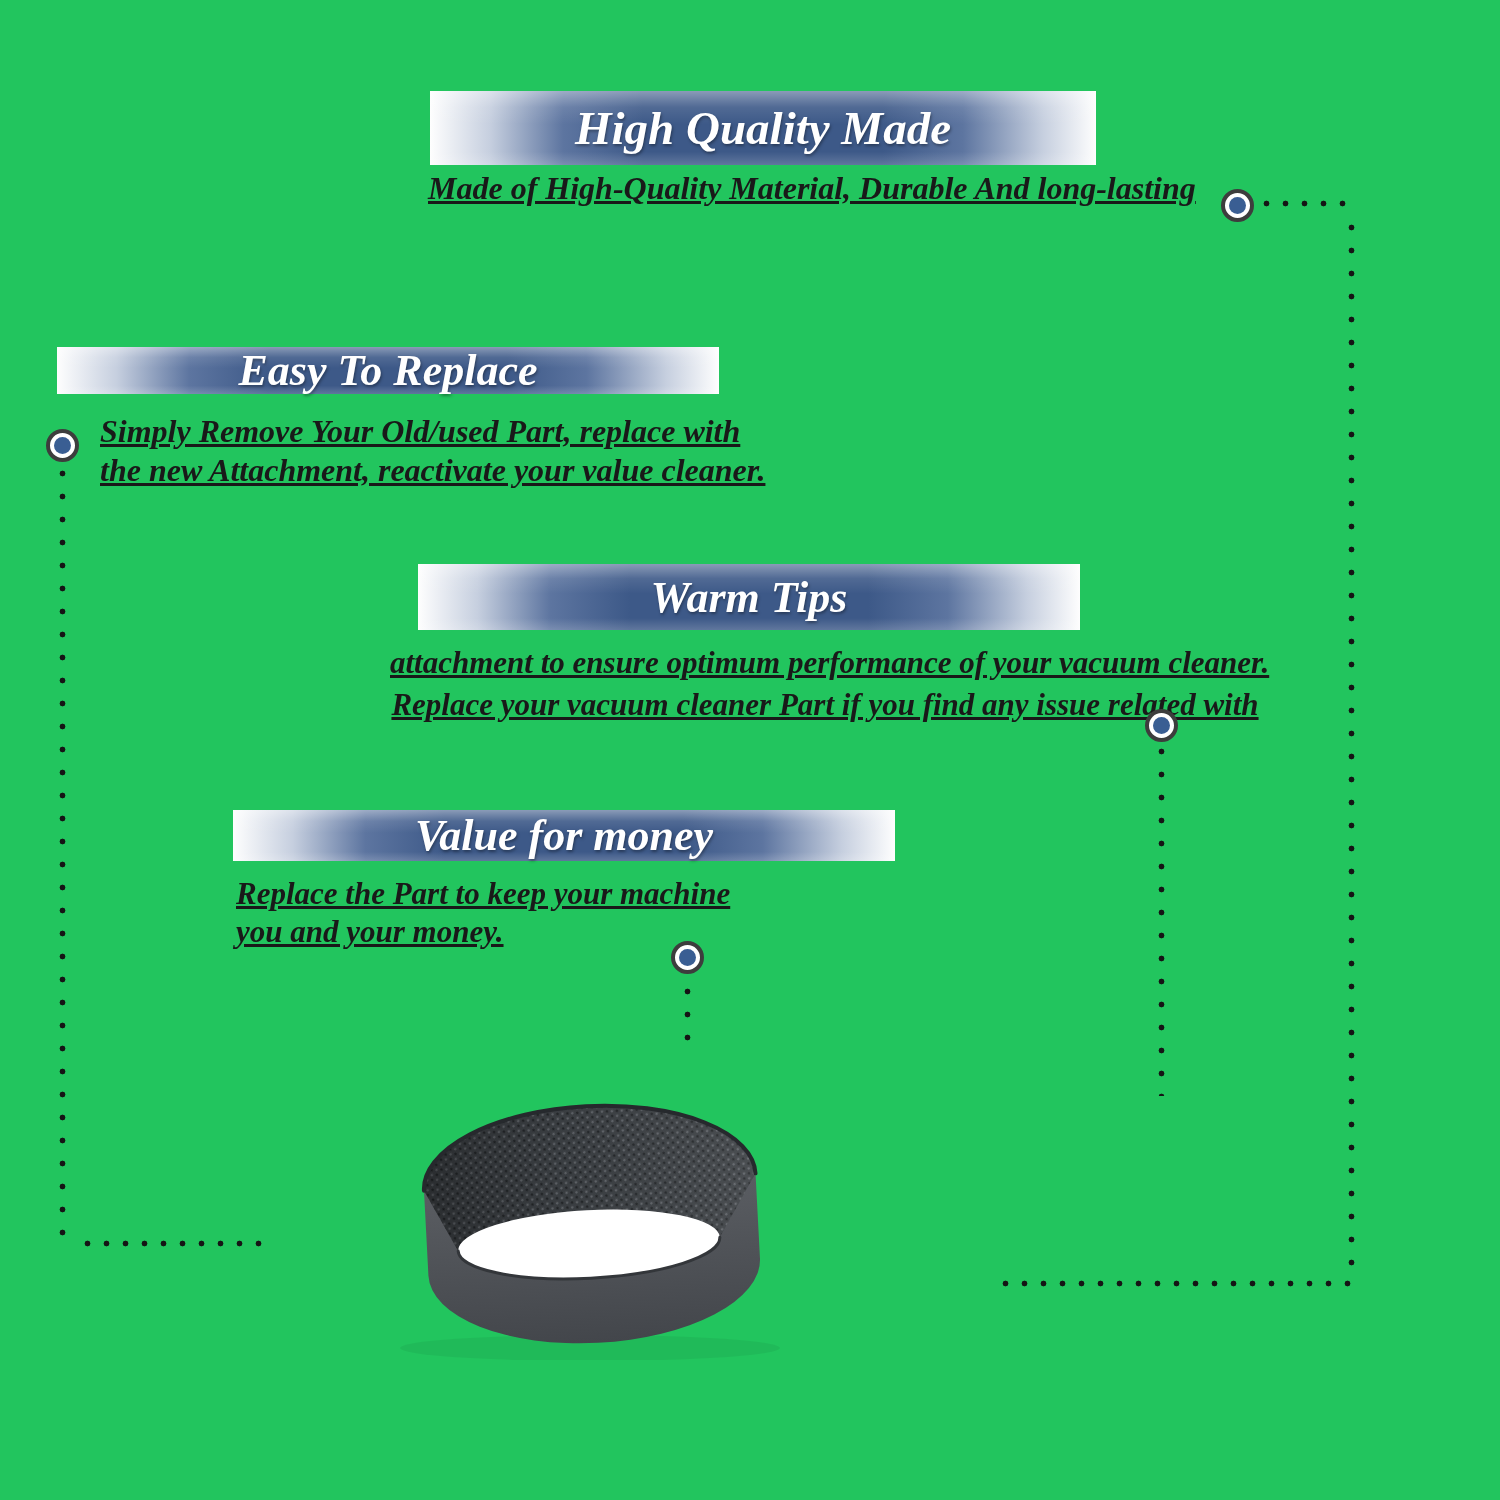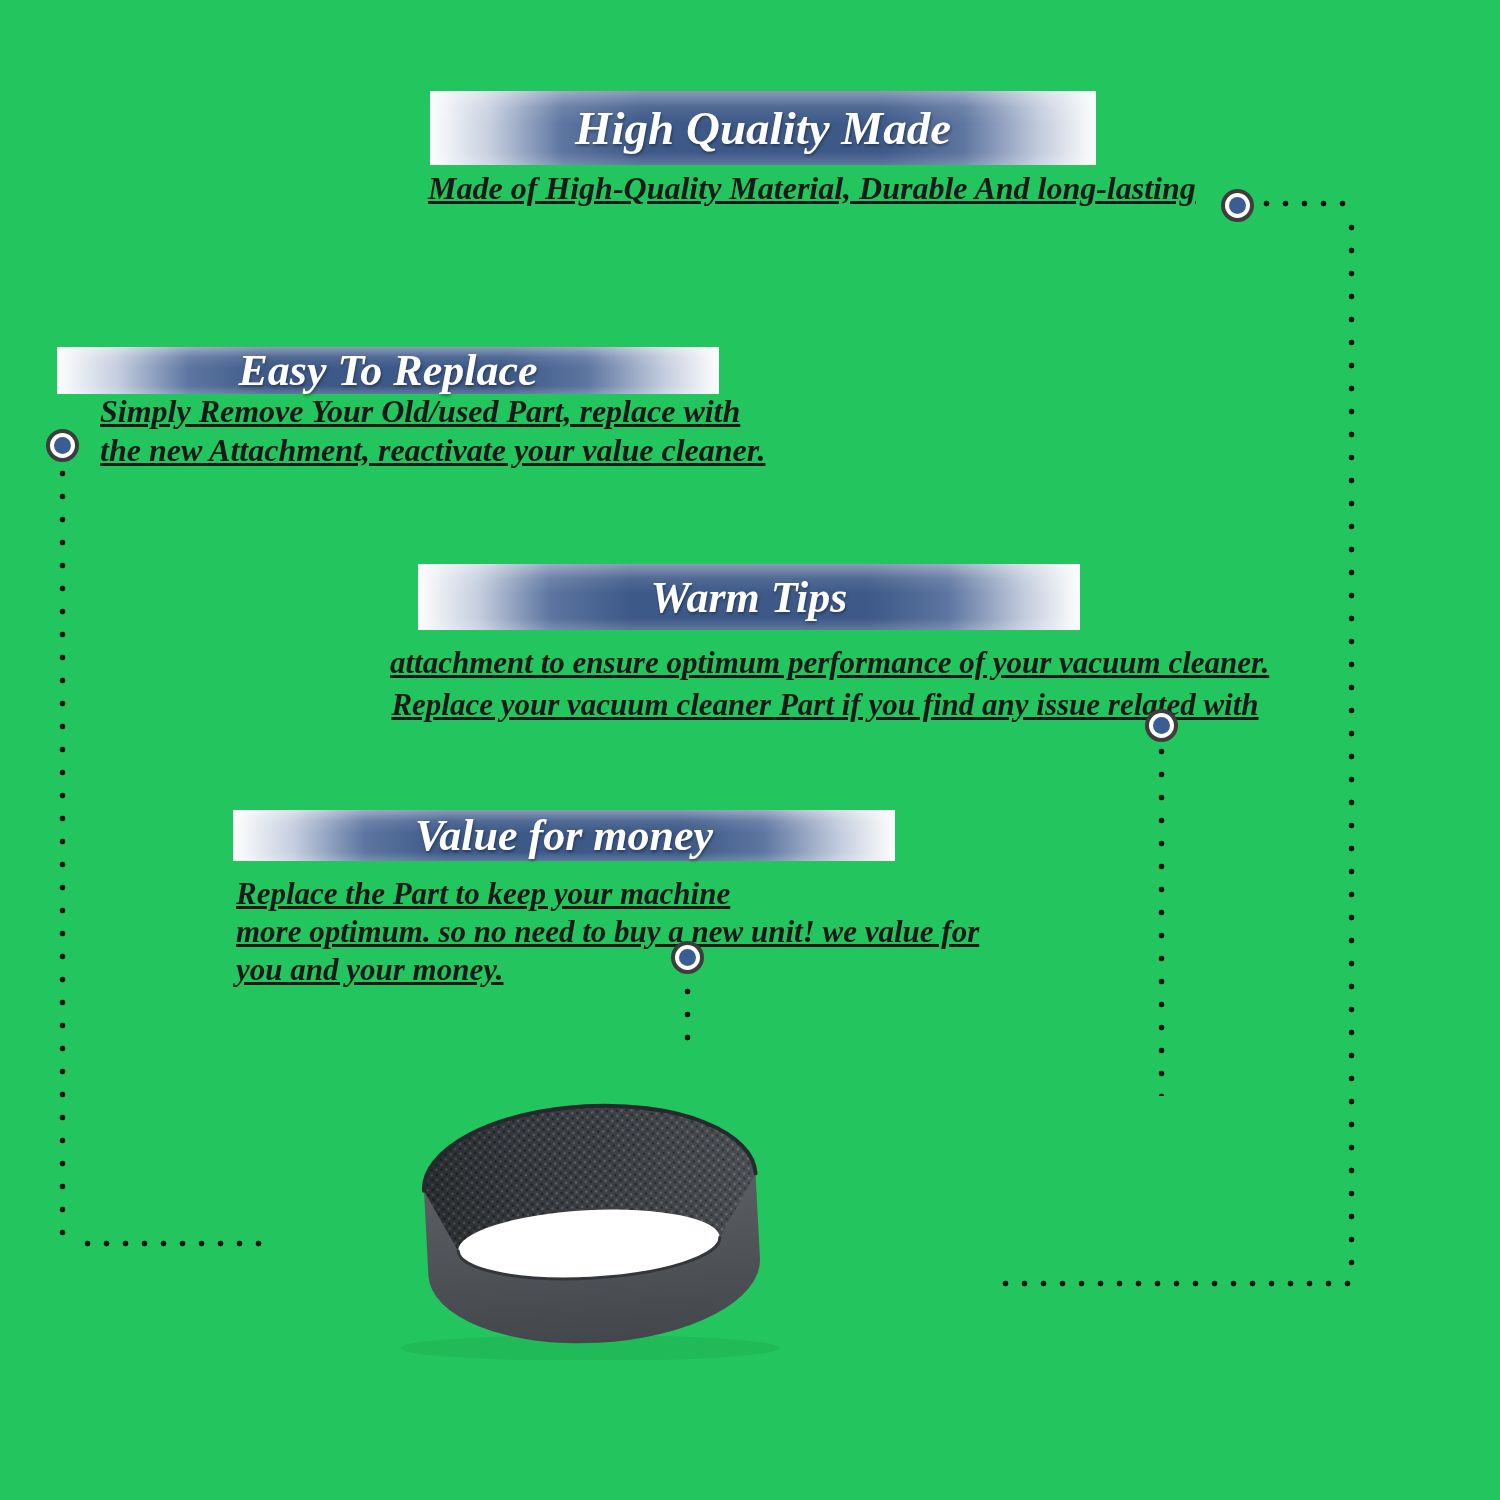--- a/index.html
+++ b/index.html
@@ -47,21 +47,21 @@
     <div>Made of  High-Quality Material, Durable And long-lasting</div>
   </div>
   <div class="marker" style="left:1221px;top:189px;">
       <span class="pip"></span>
     </div>
   <div class="dots-h" style="left:1263px;top:200px;width:90px;"></div>
   <div class="dots-v" style="left:1348px;top:224px;height:1058px;"></div>
   <div class="dots-h" style="left:1002px;top:1280px;width:352px;"></div>
 
   <div class="banner" style="left:57px;top:347px;width:662px;height:47px;font-size:44px;">Easy To Replace</div>
-  <div class="para" style="left:100px;top:392px;font-size:32px;line-height:39px;">
+  <div class="para" style="left:100px;top:412px;font-size:32px;line-height:39px;">
     <div>Simply Remove Your Old/used Part, replace with</div>
     <div>the new Attachment, reactivate your value cleaner.</div>
   </div>
   <div class="marker" style="left:46px;top:429px;">
       <span class="pip"></span>
     </div>
   <div class="dots-v" style="left:59px;top:470px;height:776px;"></div>
   <div class="dots-h" style="left:84px;top:1240px;width:180px;"></div>
 
   <div class="banner" style="left:418px;top:564px;width:662px;height:66px;font-size:44px;">Warm Tips</div>
@@ -70,21 +70,20 @@
     <div>Replace your vacuum cleaner Part if you find any issue related with</div>
   </div>
   <div class="marker" style="left:1145px;top:709px;">
       <span class="pip"></span>
     </div>
   <div class="dots-v" style="left:1158px;top:748px;height:348px;"></div>
 
   <div class="banner" style="left:233px;top:810px;width:662px;height:51px;font-size:44px;font-family:Liberation Serif, serif;">Value for money</div>
   <div class="para" style="left:236px;top:875px;font-size:31px;line-height:38px;">
     <div>Replace the Part to keep your machine</div>
-    <div>more optimum. so no need to buy a new unit! we value for</div>
     <div>you and your money.</div>
   </div>
   <div class="marker" style="left:671px;top:941px;">
       <span class="pip"></span>
     </div>
   <div class="dots-v" style="left:684px;top:988px;height:64px;"></div>
 
   <svg style="position:absolute;left:400px;top:1090px;" width="380" height="270" viewBox="0 0 380 270">
     <defs>
       <pattern id="knurl" width="7" height="7" patternUnits="userSpaceOnUse" patternTransform="rotate(45)">

